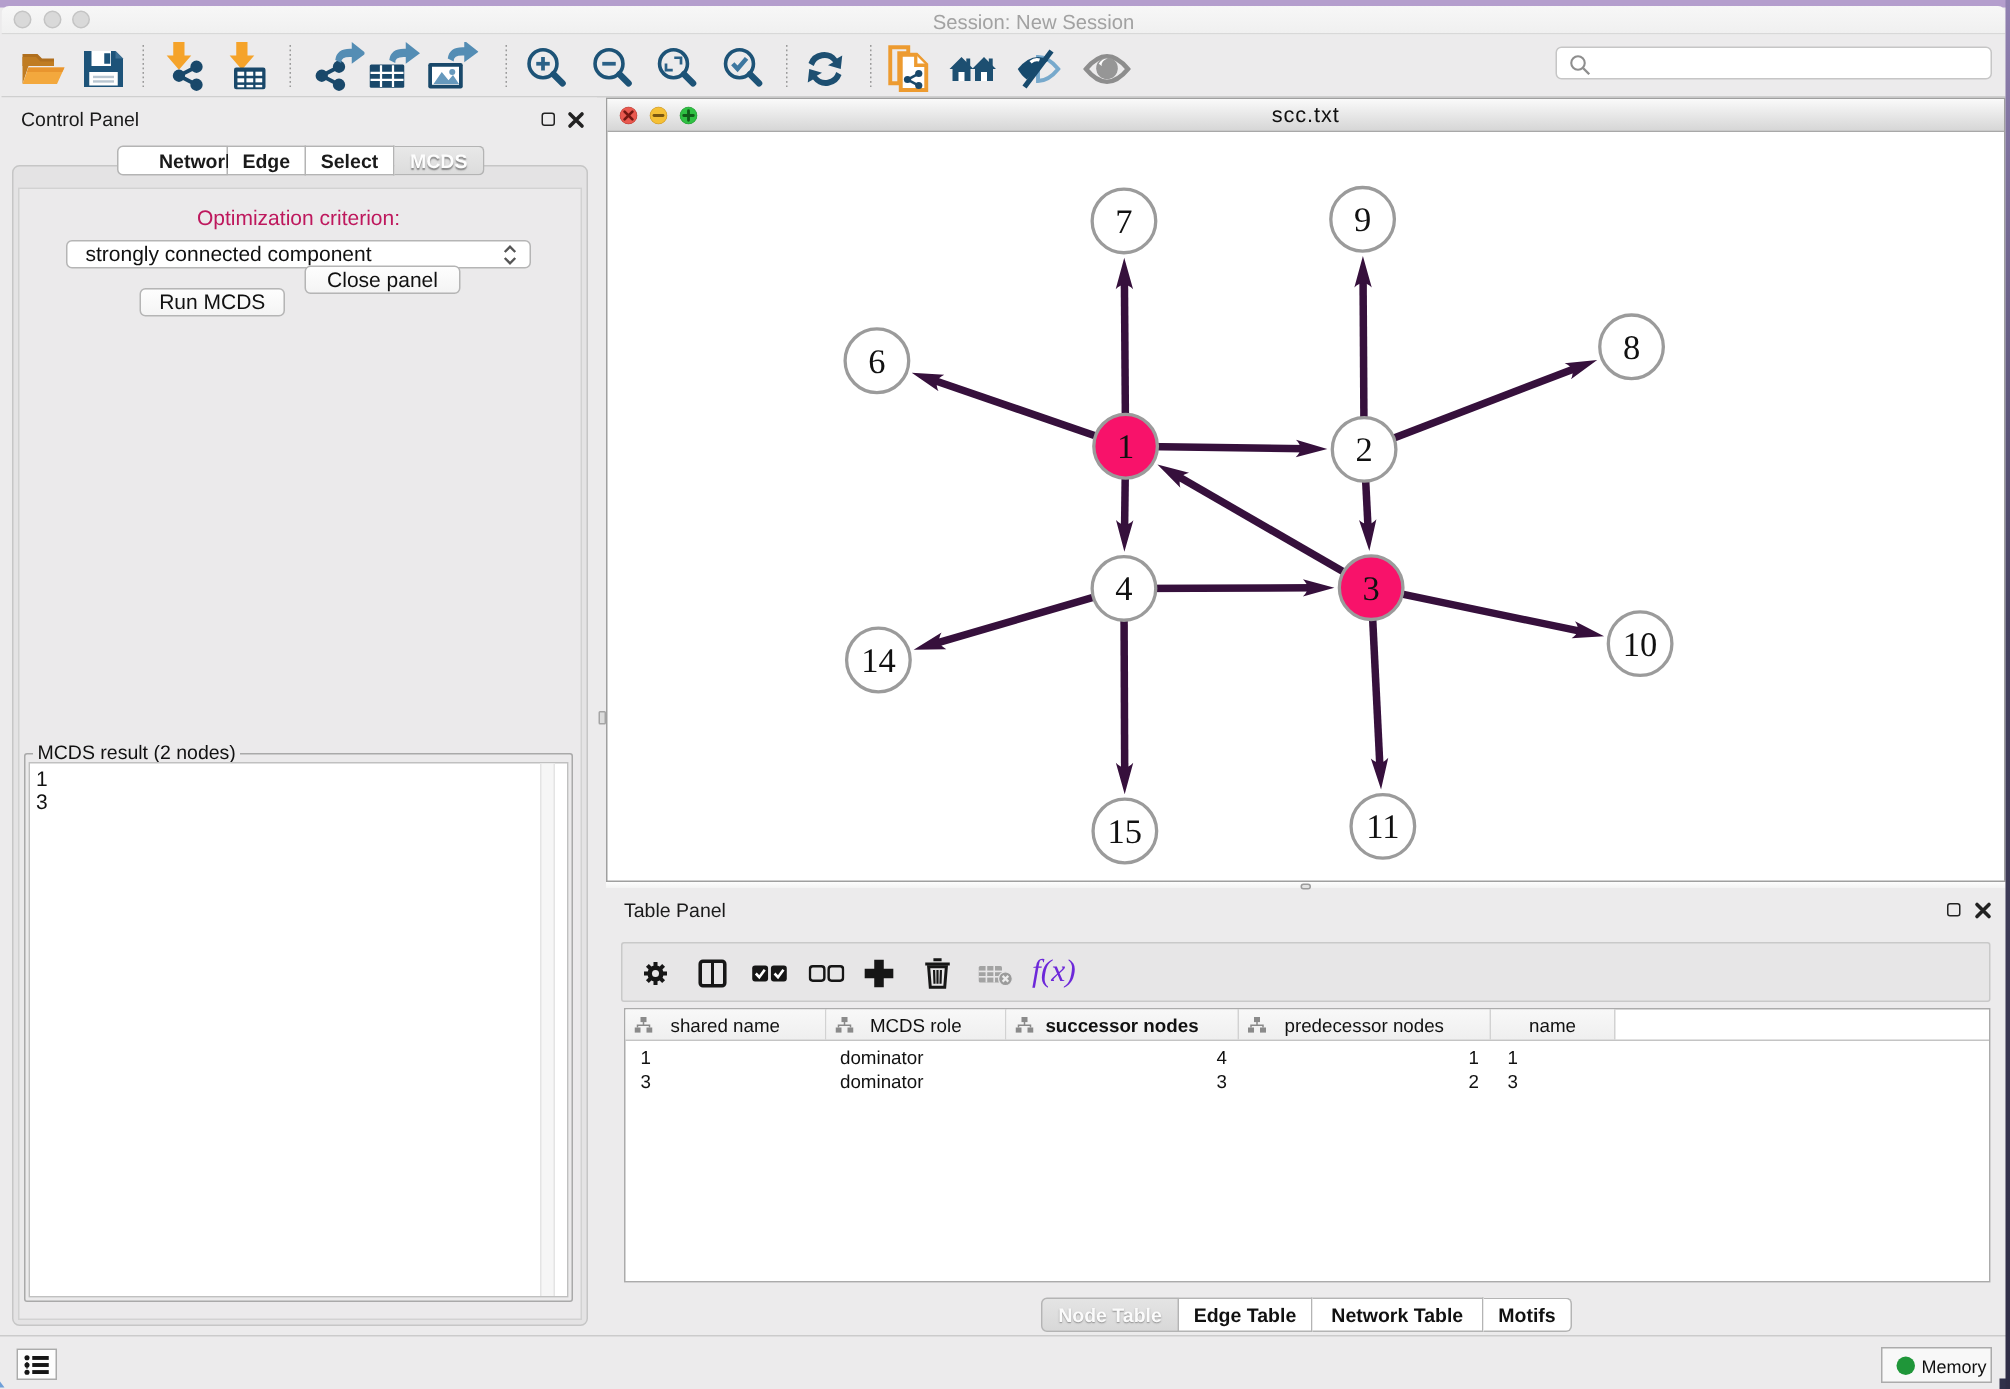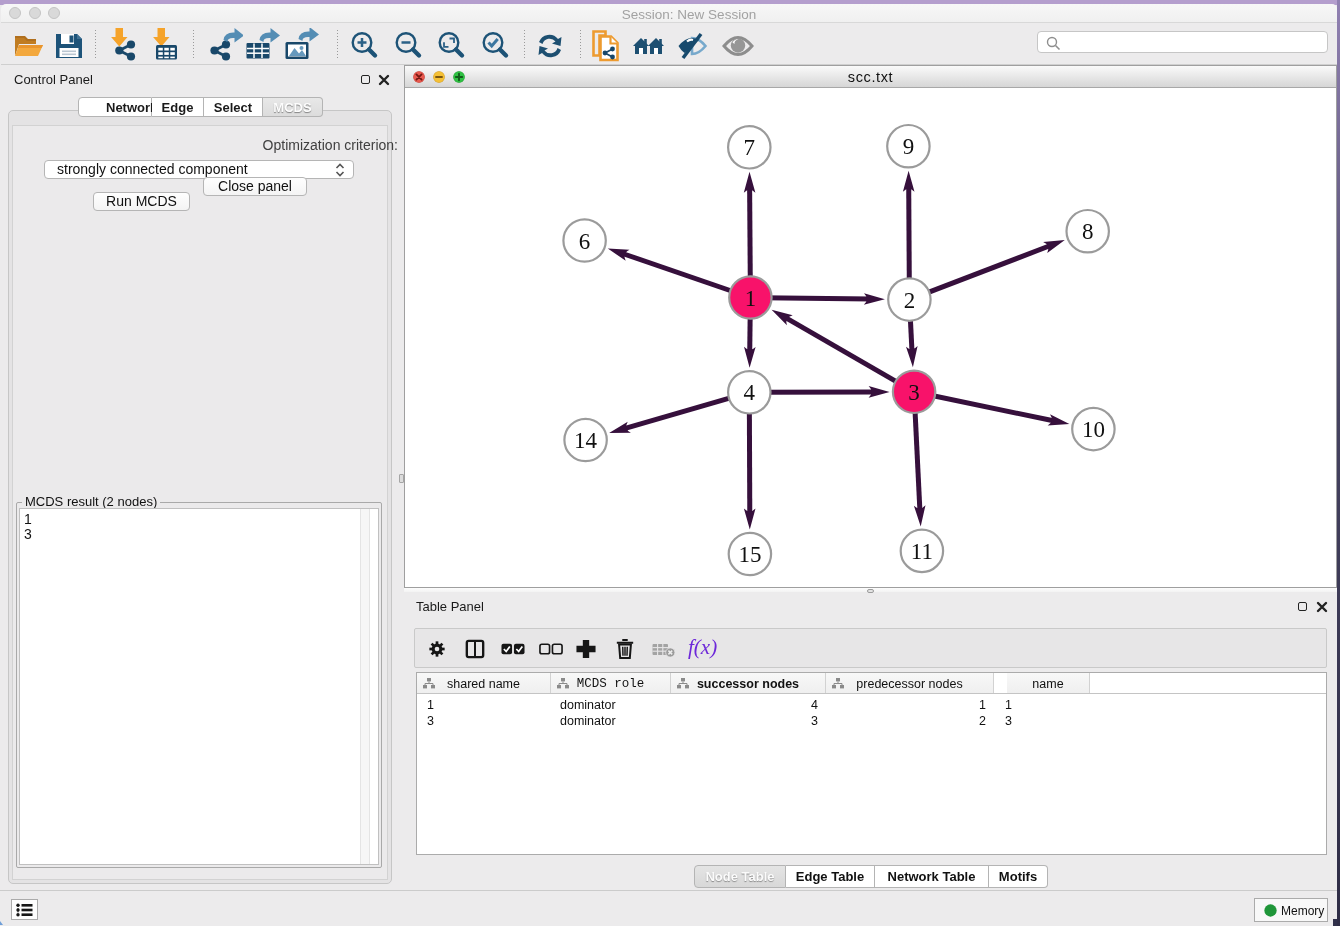--- a/index.html
+++ b/index.html
@@ -21,21 +21,21 @@
 
 #cp { left:0; top:65px; width:398px; height:825px; background:#ecebec; }
 #cp-title { position:absolute; left:14px; top:7px; font-size:13px; color:#1a1a1a; }
 #cp-tabs { position:absolute; left:78px; top:32px; height:20px; }
 .tab { position:absolute; top:0; height:20px; background:#fff; border:1px solid #b4b4b4; border-left:none; font-size:13px; font-weight:bold; color:#1a1a1a; text-align:center; line-height:19px; }
 .tab.first { border-left:1px solid #b4b4b4; border-radius:4px 0 0 4px; }
 .tab.last { border-radius:0 4px 4px 0; }
 .tab.seltab { background:linear-gradient(#e8e8e8,#dcdcdc); color:#fdfdfd; text-shadow:0 1px 1px rgba(120,120,120,.9); }
 #cp-pane { position:absolute; left:8px; top:45px; width:384px; height:774px; background:#e4e3e4; border:1px solid #c6c6c6; border-radius:5px; }
 #cp-inner { position:absolute; left:12px; top:60px; width:376px; height:755px; background:#ebeaeb; border:1px solid #d2d2d2; }
-#opt-label { position:absolute; left:0; top:72px; width:100%; text-align:right; font-size:14px; color:#404040; }
+#opt-label { position:absolute; left:0; top:72px; width:100%; text-align:center; font-size:14px; color:#be185d; }
 #opt-select { position:absolute; left:44px; top:95px; width:310px; height:19px; background:#fff; border:1px solid #b5b5b5; border-radius:4px; font-size:14px; color:#111; padding-left:12px; line-height:17px; }
 .btn { position:absolute; height:19px; background:linear-gradient(#fefefe,#f4f4f4); border:1px solid #b5b5b5; border-radius:4px; font-size:14px; color:#111; text-align:center; line-height:17px; }
 #mcds-group { position:absolute; left:16px; top:437px; width:366px; height:366px; border:1px solid #a9a9a9; border-radius:2px; }
 #mcds-label { position:absolute; left:5px; top:-9px; background:#ebeaeb; padding:0 3px; font-size:13px; color:#111; }
 #mcds-text { position:absolute; left:2px; top:5px; width:360px; height:357px; background:#fff; border:1px solid #c0c0c0; font-size:14px; color:#111; padding:3px 0 0 4px; line-height:15px; }
 #mcds-scroll { position:absolute; right:8px; top:0px; width:10px; height:355px; background:#f6f6f6; border-left:1px solid #e4e4e4; border-right:1px solid #e4e4e4; }
 
 #netwin { left:404px; top:65px; width:933px; height:523px; background:#fff; border:1px solid #9f9f9f; }
 #net-titlebar { position:absolute; left:0; top:0; width:100%; height:22px; background:linear-gradient(#fafafa,#d6d6d6); border-bottom:1px solid #a8a8a8; }
 #net-title { position:absolute; top:3px; left:0; width:100%; text-align:center; font-size:14.5px; letter-spacing:0.6px; color:#111; }
@@ -396,24 +396,24 @@
           <line x1="10.8" y1="2" x2="10.8" y2="13"></line>
         </g>
       <circle cx="18.3" cy="10.5" r="4.6" fill="#9b9b9b" stroke="#e7e6e7" stroke-width="0.8"></circle>
       <path d="M16.4 8.6 l3.8 3.8 M20.2 8.6 l-3.8 3.8" stroke="#ececec" stroke-width="1.5"></path>
     </svg>
 
     <div style="position:absolute;left:273px;top:6px;font-family:'Liberation Serif',serif;font-style:italic;font-size:21px;color:#6d28d9;">f(x)</div>
   </div>
   <div id="tp-table">
     <div class="th" style="left:0px; width:134px; border-left:none;">shared name</div>
-    <div class="th" style="left:134px; width:120px;font-family:Liberation Mono, monospace;">MCDS role</div>
+    <div class="th" style="left:134px; width:120px;">MCDS role</div>
     <div class="th" style="left:254px; width:155px;font-weight:bold;">successor nodes</div>
     <div class="th" style="left:409px; width:168px;">predecessor nodes</div>
-    <div class="th" style="left:590px; width:83px;">name</div>
+    <div class="th" style="left:577px; width:83px;">name</div>
     <svg class="treeicon" style="position:absolute;left:6px;top:5px;" width="12" height="11" viewBox="0 0 12 11">
         <g fill="#8a8a8a">
           <rect x="4" y="0" width="4" height="3.4"></rect>
           <rect x="0" y="7" width="4" height="3.4"></rect>
           <rect x="8" y="7" width="4" height="3.4"></rect>
         </g>
         <path d="M6 3.4 L6 5.5 M2 7 L2 5.5 L10 5.5 L10 7" stroke="#8a8a8a" stroke-width="1" fill="none"></path>
       </svg>
     <svg class="treeicon" style="position:absolute;left:140px;top:5px;" width="12" height="11" viewBox="0 0 12 11">
         <g fill="#8a8a8a">

